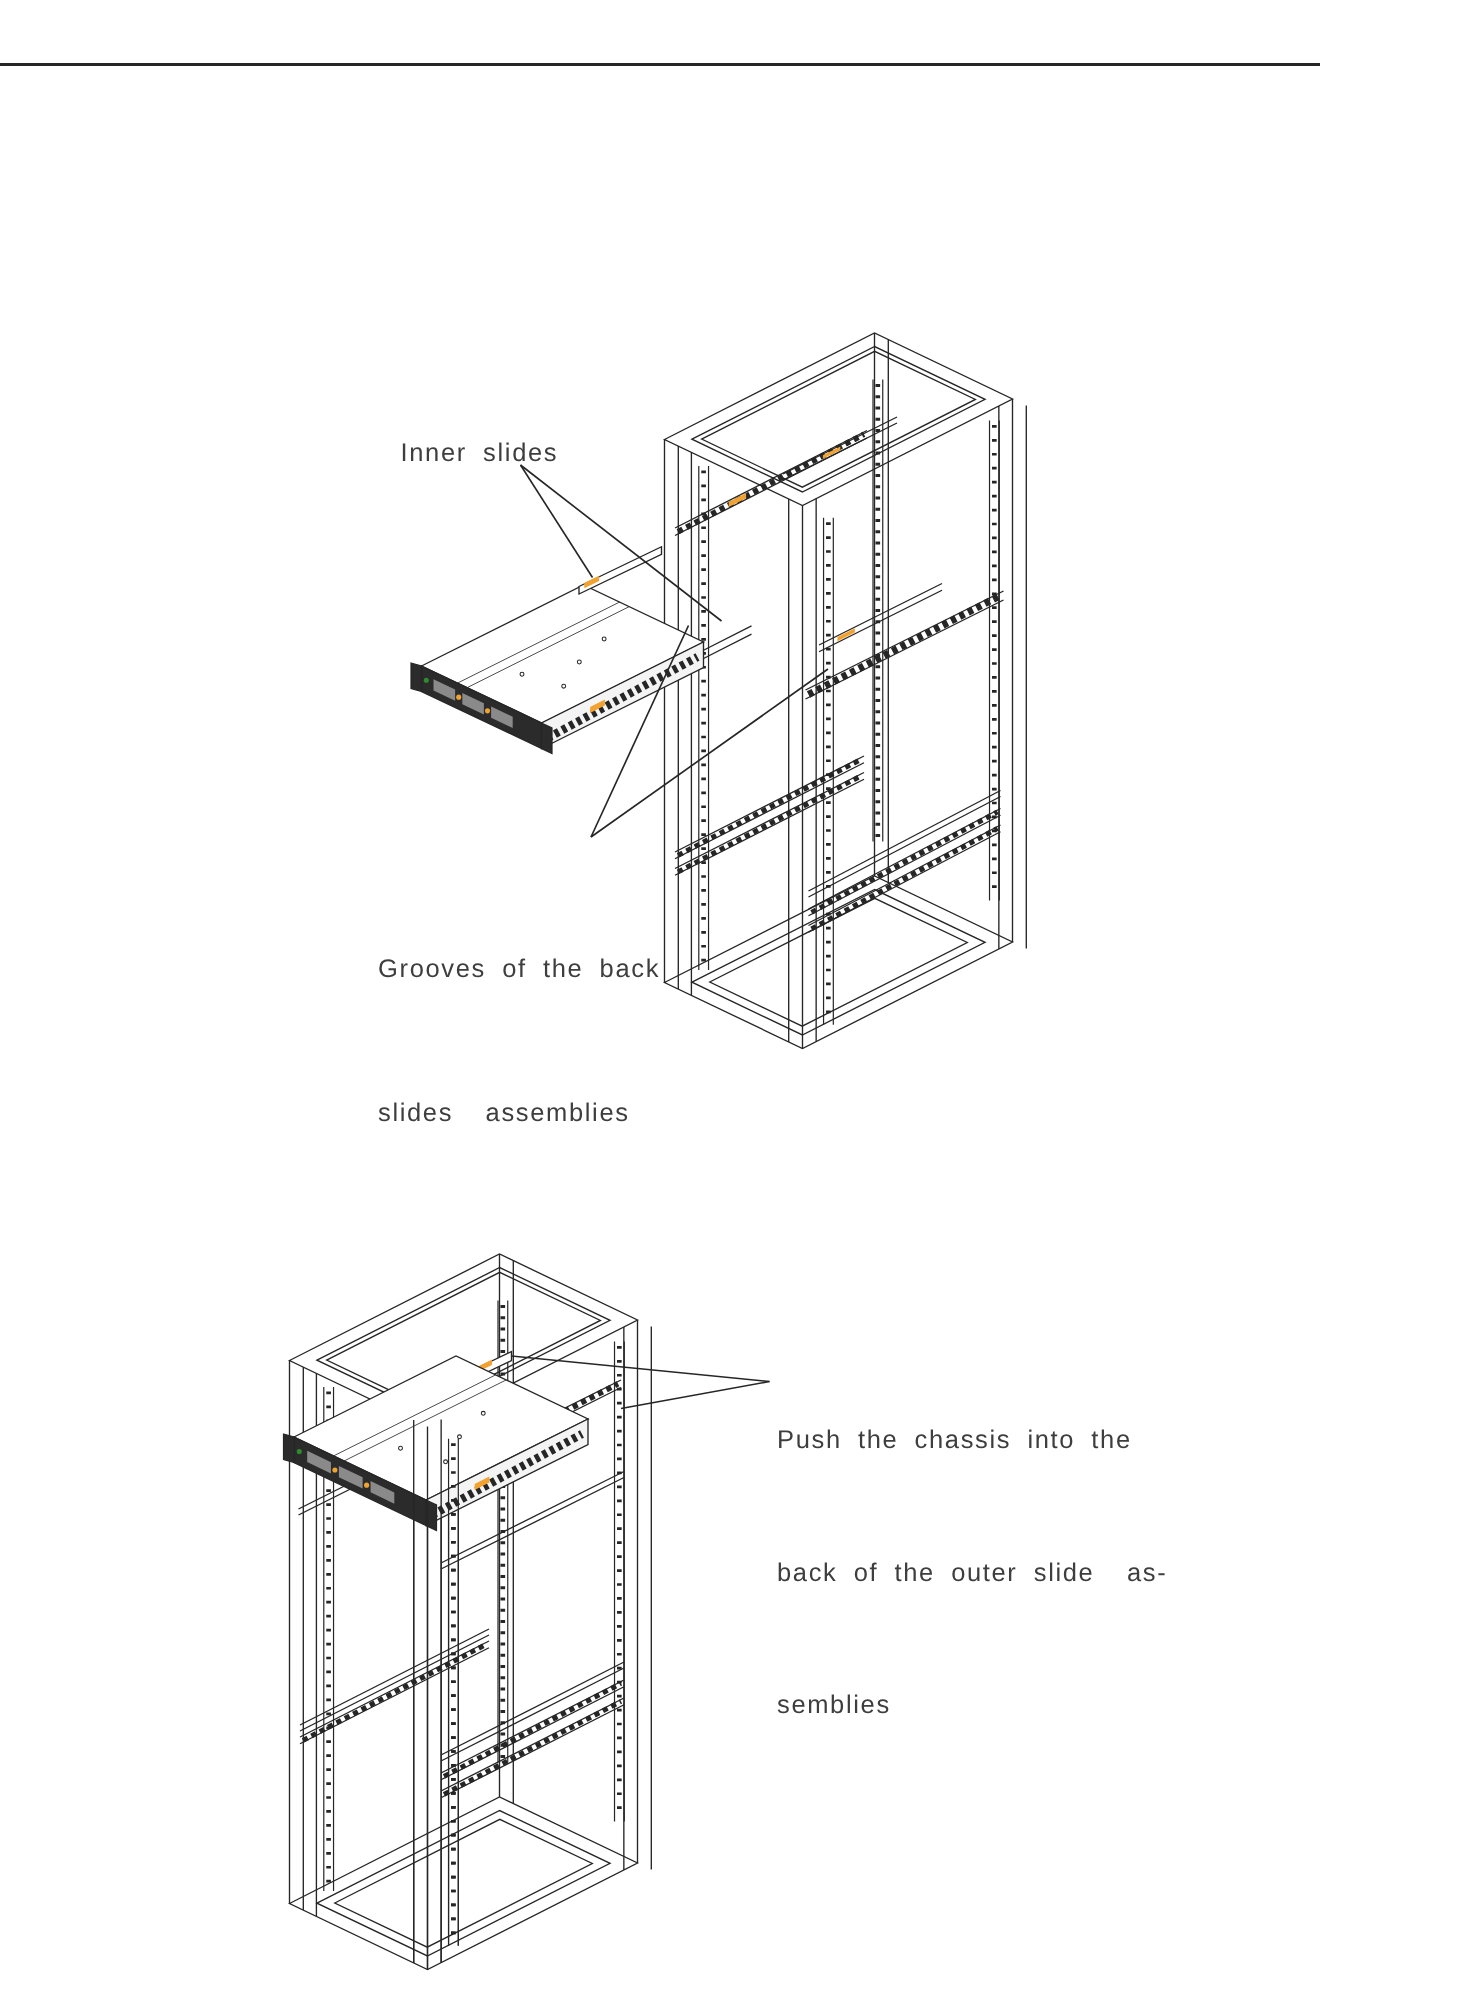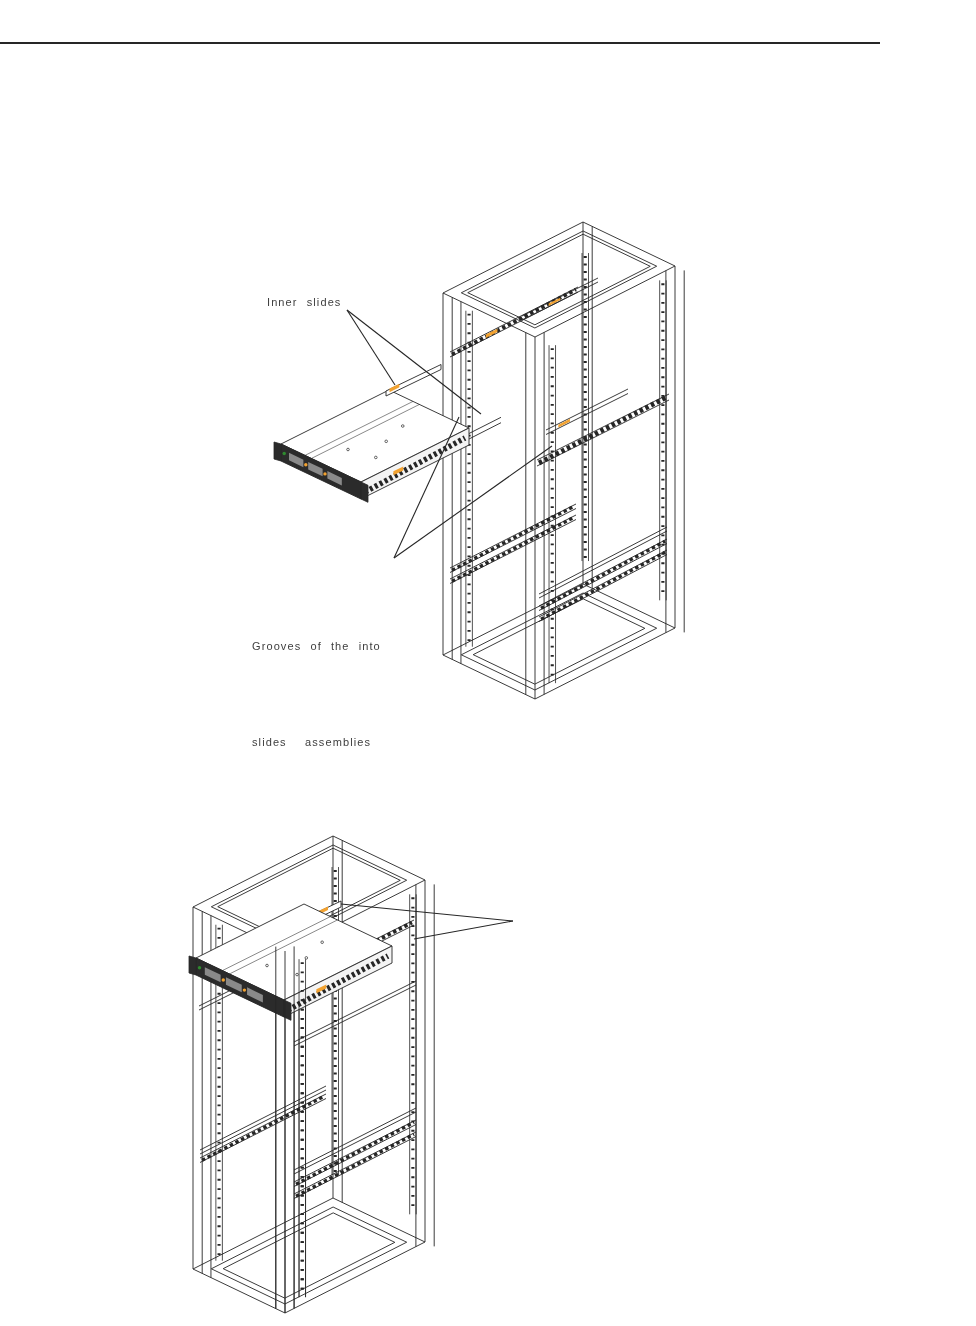--- a/index.html
+++ b/index.html
@@ -16,21 +16,21 @@
     position:absolute;left:0;top:42px;width:886px;height:2px;background:var(--line-color);
   }
   .logo{
     position:absolute;left:884px;top:-4px;width:92px;height:58px;
     font-family:"Liberation Sans",sans-serif;font-weight:700;font-size:52px;line-height:58px;
     letter-spacing:-1px;color:var(--logo-color);text-align:left;
   }
   svg.art{position:absolute;left:0;top:0;}
   .lbl{
     position:absolute;color:var(--label-color);
-    font-size:11px;letter-spacing:1.1px;word-spacing:5px;white-space:pre;line-height:32px;
+    font-size:17px;letter-spacing:1.1px;word-spacing:5px;white-space:pre;line-height:32px;
   }
   #lbl-inner{left:267px;top:286px;}
   #lbl-grooves{left:252px;top:566px;}
   #lbl-push{left:518px;top:886px;line-height:29.5px;}
 </style>
 </head>
 <body>
 
 <div class="page">
 
@@ -204,18 +204,23 @@
         <line x1="394" y1="558" x2="459" y2="417" stroke="#262626" stroke-width="1.1" fill="none"></line>
         <line x1="394" y1="558" x2="552" y2="446" stroke="#262626" stroke-width="1.1" fill="none"></line>
         <line x1="513" y1="921" x2="341" y2="904" stroke="#262626" stroke-width="1.1" fill="none"></line>
         <line x1="513" y1="921" x2="414" y2="939" stroke="#262626" stroke-width="1.1" fill="none"></line>
       </g>
   </svg>
 
   <div class="lbl" id="lbl-inner">Inner slides</div>
 
   <div class="lbl" id="lbl-grooves">
-    <div>Grooves of the into</div>
+    <div>Grooves of the back</div>
     <div>slides  assemblies</div>
   </div>
 
+  <div class="lbl" id="lbl-push">
+    <div>Push the chassis into the</div>
+    <div>back of the outer slide  as-</div>
+    <div>semblies</div>
+  </div>
 
 </div>
 
 </body></html>

